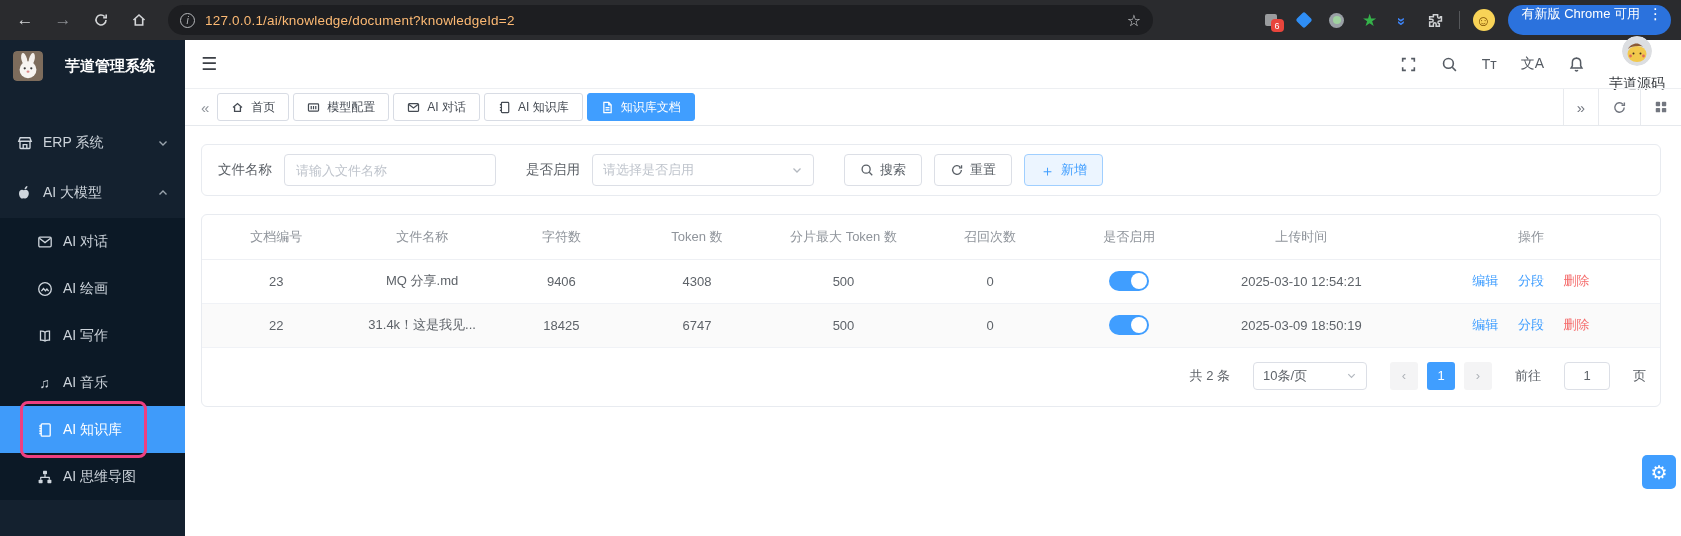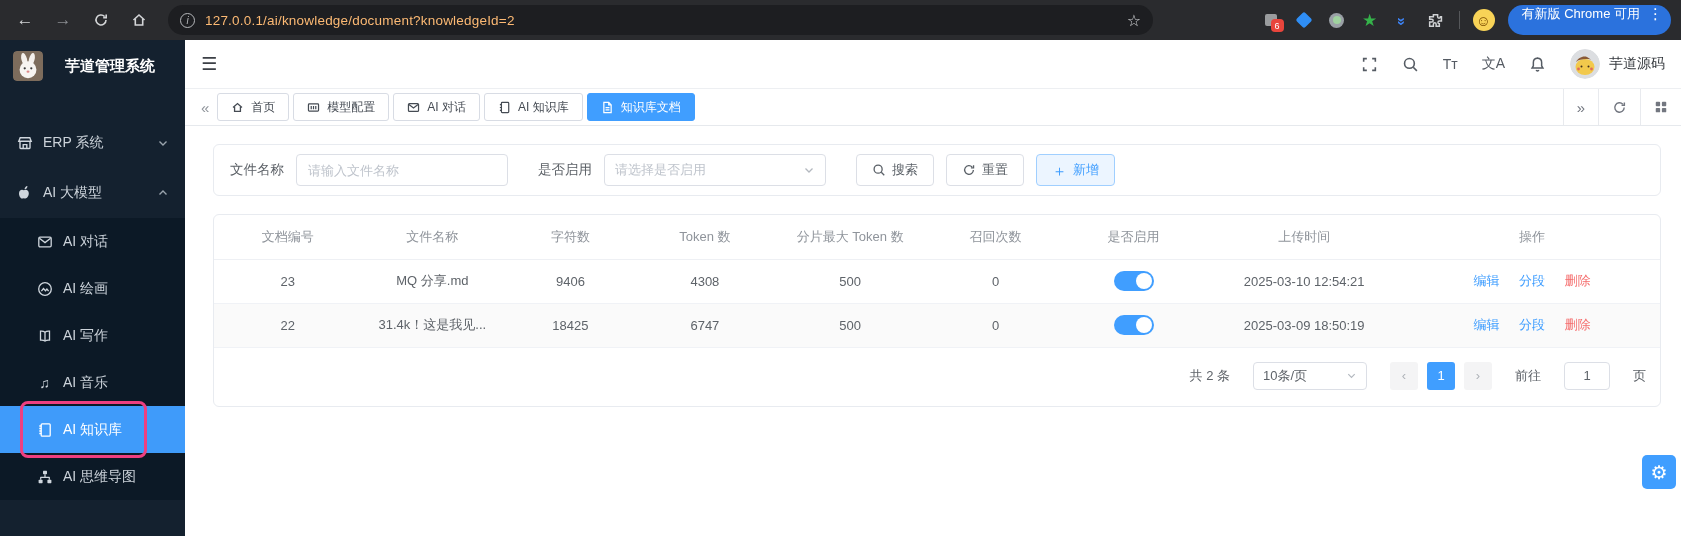--- a/index.html
+++ b/index.html
@@ -54,38 +54,38 @@
   .active-ring { position:absolute; left:20px; right:38px; top:-5px; bottom:-5px;
                  border:3px solid #ee3f80; border-radius:8px; pointer-events:none; }
 
   
   .main { flex:1; display:flex; flex-direction:column; position:relative; background:#fff; min-width:0; }
   .navbar { height:48px; display:flex; align-items:center; padding:0 16px; flex:none; }
   .hamburger { font-size:18px; color:#3c4046; }
   .nav-right { margin-left:auto; display:flex; align-items:center; gap:24px; color:#555b63; }
   .nav-right .nico { display:flex; align-items:center; justify-content:center; }
   .txt-ic { font-size:14px; color:#555b63; font-weight:normal; }
-  .user { display:flex; align-items:center; gap:9px; }
+  .user { display:flex; align-items:center; gap:9px;flex-direction:column; }
   .avatar { width:30px; height:30px; border-radius:50%; flex:none; }
   .username { font-size:14px; color:#33373c; white-space:nowrap; }
 
   .tabbar { height:38px; border-top:1px solid #edeff2; border-bottom:1px solid #e6e9ed;
             display:flex; align-items:stretch; padding-left:8px; flex:none; }
   .tab-arrow { display:flex; align-items:center; padding:0 8px; color:#8f949b; font-size:15px; }
   .tabs { display:flex; align-items:center; gap:4px; }
   .tab { height:28px; border:1px solid #d8dce4; border-radius:3px; background:#fff; color:#454b53;
          display:flex; align-items:center; gap:7px; padding:0 13px; font-size:12px; white-space:nowrap; cursor:pointer; }
   .tab svg { color:#454b53; }
   .tab.active { background:#409eff; border-color:#409eff; color:#fff; }
   .tab.active svg { color:#fff; }
   .tab-tools { margin-left:auto; display:flex; align-items:stretch; }
   .tool { display:flex; align-items:center; padding:0 13px; border-left:1px solid #e8eaee; color:#737780; font-size:15px; }
 
   
-  .content { padding:18px 20px 0 28px; }
+  .content { padding:18px 20px 0 16px; }
   .card { border:1px solid #e8ebf0; border-radius:6px; background:#fff; }
   .filter-card { height:52px; display:flex; align-items:center; padding:0 16px; margin-bottom:18px; }
   .f-label { font-size:13.5px; color:#5c6167; margin-right:12px; white-space:nowrap; }
   .el-input { width:212px; height:32px; border:1px solid #dcdfe6; border-radius:4px; background:#fff;
               font-size:13px; color:#606266; padding:0 11px; outline:none; font-family:inherit; }
   .el-input::placeholder { color:#bfc4cc; }
   .el-select { width:222px; height:32px; border:1px solid #dcdfe6; border-radius:4px; background:#fff;
                display:flex; align-items:center; justify-content:space-between; padding:0 10px; cursor:pointer; }
   .el-select .ph { font-size:13px; color:#bfc4cc; }
   .sel-caret { color:#b3b8bf; }

